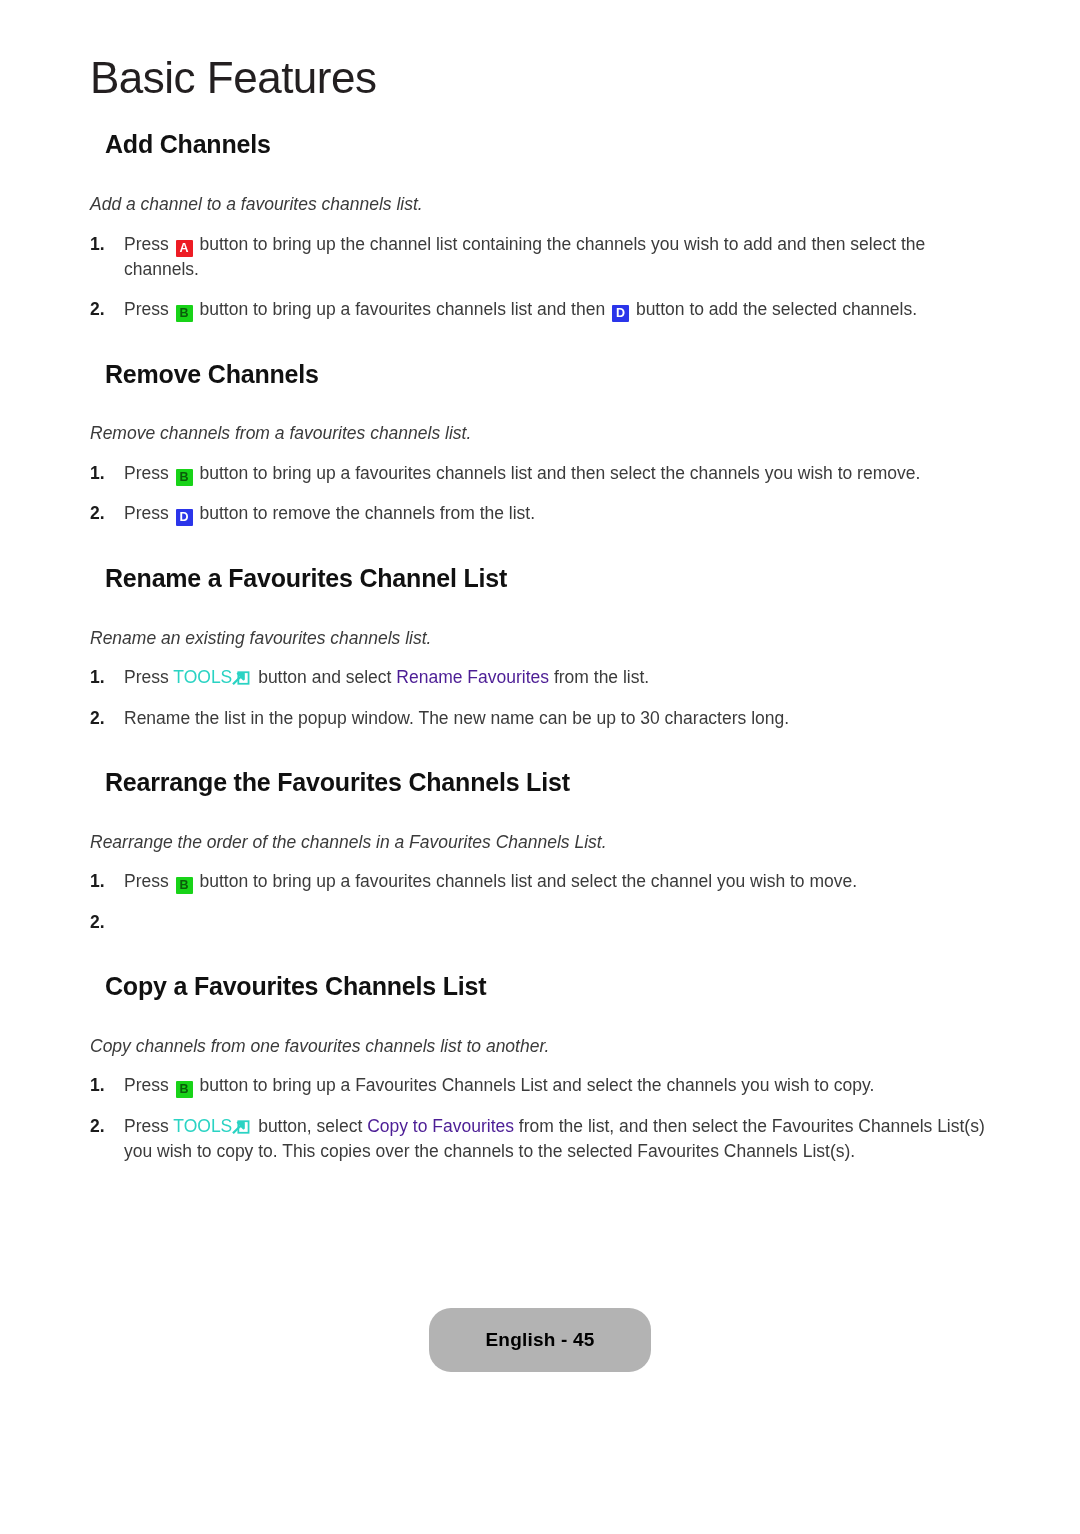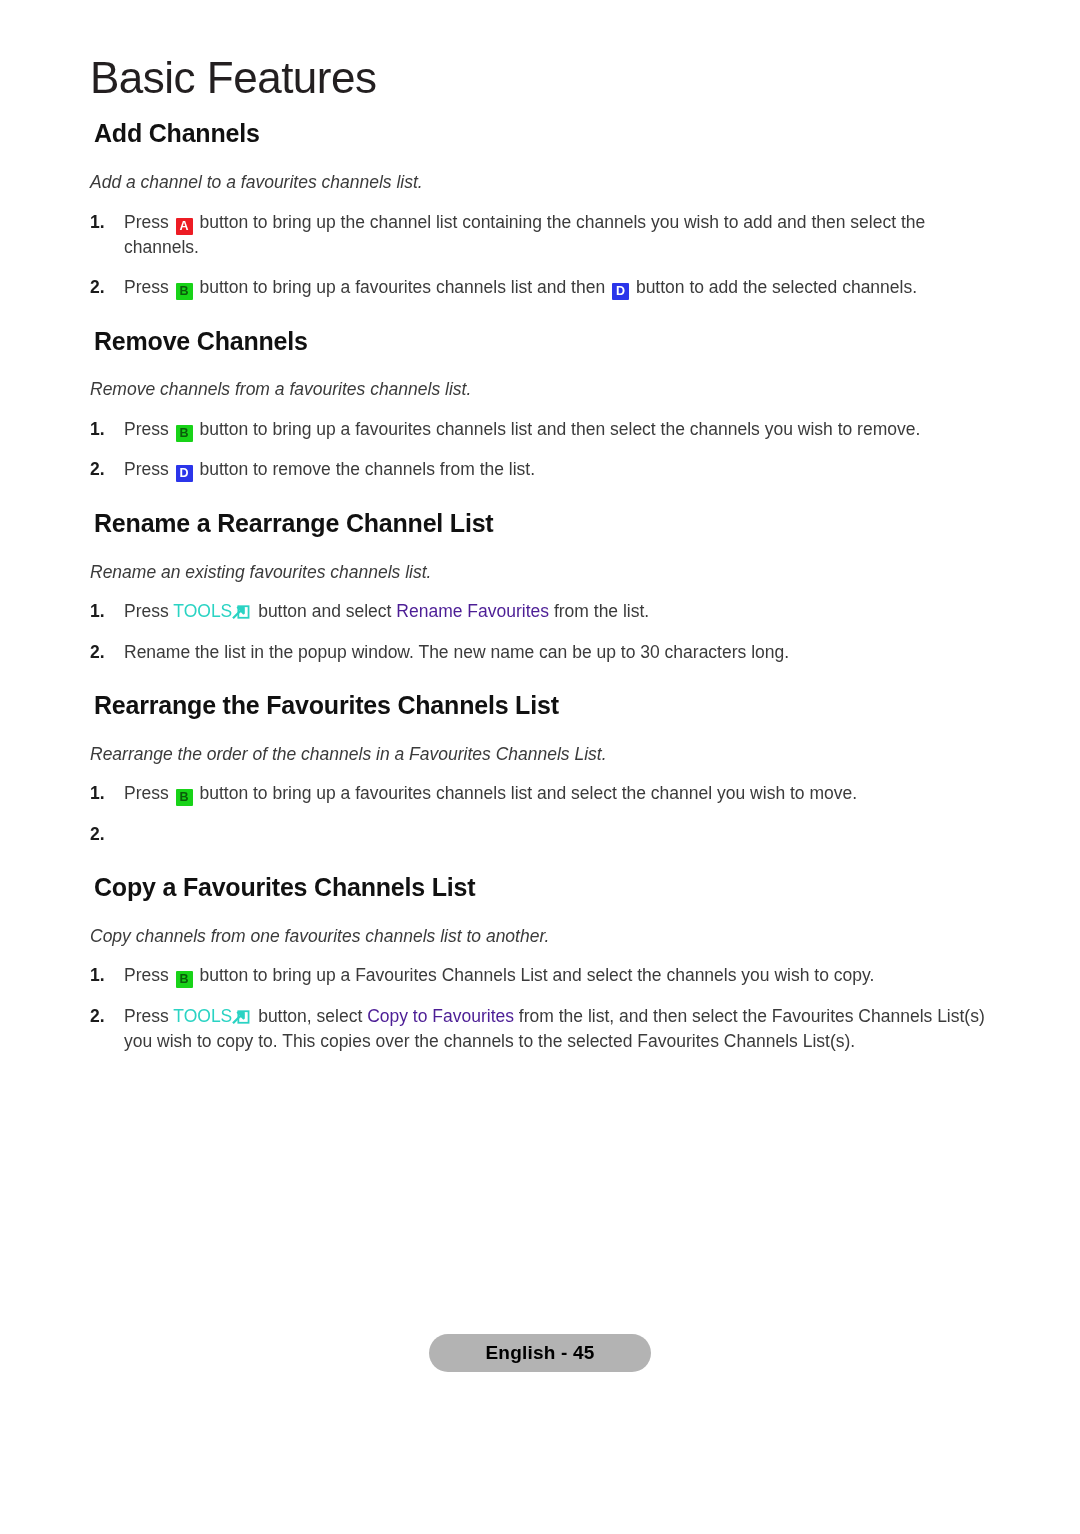--- a/index.html
+++ b/index.html
@@ -32,21 +32,21 @@
     margin: 0;
     padding-top: 55px;
     line-height: 1.05;
   }
 
   
   .section-heading {
     font-size: 25px;
     font-weight: bold;
     color: #111111;
-    margin: 4px;
+    margin: 15px;
     padding-top: 22px;
     letter-spacing: -0.2px;
     line-height: 1.15;
   }
   .section.first .section-heading { padding-top: 14px; }
 
   
   .intro {
     font-size: 17.5px;
     color: #3b3b3b;
@@ -133,21 +133,21 @@
     bottom: 28px;
     display: flex;
     justify-content: center;
   }
   .footer-pill {
     background: #b3b3b3;
     color: #000000;
     font-size: 19px;
     font-weight: bold;
     border-radius: 22px;
-    padding: 8px 56px;
+    padding: 21px 56px;
     letter-spacing: 0.2px;
     margin-top: 11px;
   }
 </style>
 </head>
 <body>
 
 <div class="page">
 
   <h1 class="page-title">Basic Features</h1>
@@ -175,21 +175,21 @@
             <span class="step-num">1.</span>
             <span class="step-body">Press <span class="key key-b">B</span> button to bring up a favourites channels list and then select the channels you wish to remove.</span>
           </li>
           <li class="step">
             <span class="step-num">2.</span>
             <span class="step-body">Press <span class="key key-d">D</span> button to remove the channels from the list.</span>
           </li>
         </ol>
       </section>
       <section class="section">
-        <h2 class="section-heading">Rename a Rearrange Channel List</h2>
+        <h2 class="section-heading">Rename a Favourites Channel List</h2>
         <p class="intro">Rename an existing favourites channels list.</p>
         <ol class="steps">
           <li class="step">
             <span class="step-num">1.</span>
             <span class="step-body">Press <span class="tools-word">TOOLS</span><svg viewBox="0 0 20 18" class="icon-tools">
                 <rect x="7" y="2.5" width="11.5" height="13" fill="none" stroke="#2ad3c3" stroke-width="2"></rect>
                 <path d="M1 16 L12 5 M6.5 4 L13 4 L13 10.5 Z" fill="#2ad3c3" stroke="#2ad3c3" stroke-width="2.6" stroke-linejoin="round"></path>
               </svg> button and select <span class="menu-path">Rename Favourites</span> from the list.</span>
           </li>
           <li class="step">

